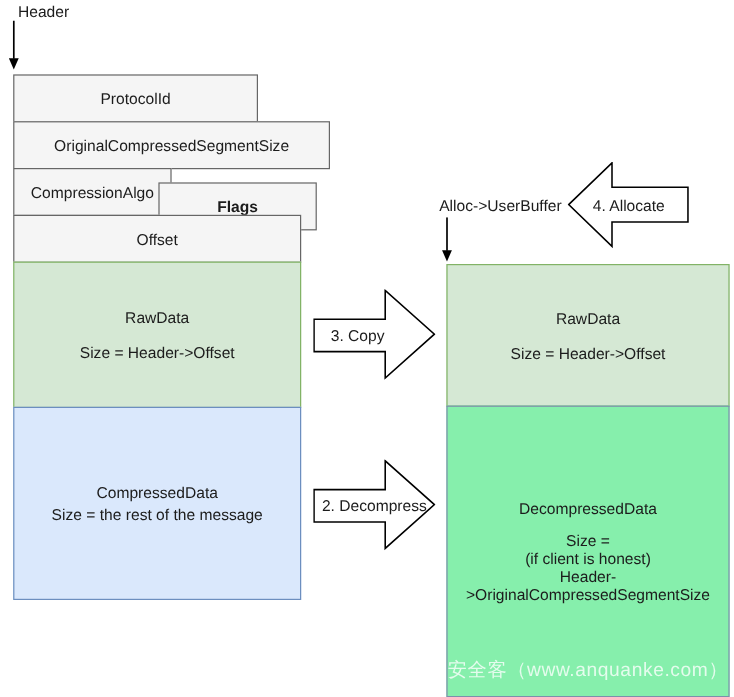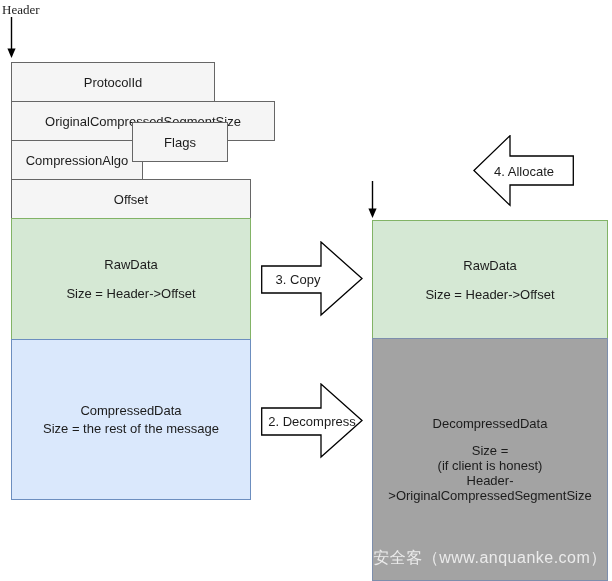--- a/index.html
+++ b/index.html
@@ -10,69 +10,70 @@
   .abs { position:absolute; }
   .box {
     position:absolute; box-sizing:border-box;
     display:flex; align-items:center; justify-content:center;
     text-align:center; font-size:13px; line-height:15px;
   }
   .col { flex-direction:column; }
   .hdr   { background:#f5f5f5; border:1px solid #666666; }
   .green { background:#d5e8d4; border:1px solid #82b366; }
   .blue  { background:#dae8fc; border:1px solid #6c8ebf; }
-  .slate { background:#a3a3a3; border:1px solid #7d8eac; }
+  .slate { background:#86efac; border:1px solid #7d8eac; }
   .ptr-label { position:absolute; font-size:13px; white-space:nowrap; }
   .arrow-label {
     position:absolute; display:flex; align-items:center; justify-content:center;
     font-size:13px; white-space:nowrap;
   }
   .size-block { line-height:15px; }
   .watermark {
     position:absolute; left:372px; top:548px; width:236px;
     text-align:center; font-size:16px; color:rgba(255,255,255,0.78);
     letter-spacing:0.5px;
   }
 </style>
 </head>
 <body>
 
 <div class="canvas">
 
-  <div class="ptr-label" style="left:2px; top:2px;font-family:Liberation Serif, serif;">Header</div>
+  <div class="ptr-label" style="left:15px; top:2px;">Header</div>
   <svg class="abs" style="left:4px; top:17px;" width="16" height="42">
     <line x1="7.5" y1="0" x2="7.5" y2="32" stroke="#000" stroke-width="1.4"></line>
     <polygon points="7.5,41 3.4,31.5 11.6,31.5" fill="#000"></polygon>
   </svg>
 
   <div class="box hdr" style="left:11px; top:62px;  width:204px; height:40px;">
     <span>ProtocolId</span>
   </div>
   <div class="box hdr" style="left:11px; top:101px; width:264px; height:40px;">
     <span>OriginalCompressedSegmentSize</span>
   </div>
   <div class="box hdr" style="left:11px; top:140px; width:132px; height:40px;">
     <span>CompressionAlgo</span>
   </div>
-  <div class="box hdr" style="left:132px; top:122px; width:96px; height:40px;">
+  <div class="box hdr" style="left:132px; top:152px; width:132px; height:40px;font-weight:bold;">
     <span>Flags</span>
   </div>
   <div class="box hdr" style="left:11px; top:179px; width:240px; height:40px;">
     <span>Offset</span>
   </div>
 
   <div class="box green col" style="left:11px; top:218px; width:240px; height:122px; gap:14px;">
     <div>RawData</div>
     <div>Size = Header-&gt;Offset</div>
   </div>
   <div class="box blue col" style="left:11px; top:339px; width:240px; height:161px; gap:3px;">
     <div>CompressedData</div>
     <div>Size = the rest of the message</div>
   </div>
 
+  <div class="ptr-label" style="left:366px; top:164px;">Alloc-&gt;UserBuffer</div>
   <svg class="abs" style="left:365px; top:181px;" width="16" height="38">
     <line x1="7.5" y1="0" x2="7.5" y2="28" stroke="#000" stroke-width="1.4"></line>
     <polygon points="7.5,37 3.4,27.5 11.6,27.5" fill="#000"></polygon>
   </svg>
 
   <div class="box green col" style="left:372px; top:220px; width:236px; height:119px; gap:14px;">
     <div>RawData</div>
     <div>Size = Header-&gt;Offset</div>
   </div>
   <div class="box slate col" style="left:372px; top:338px; width:236px; height:243px; gap:12px;">

